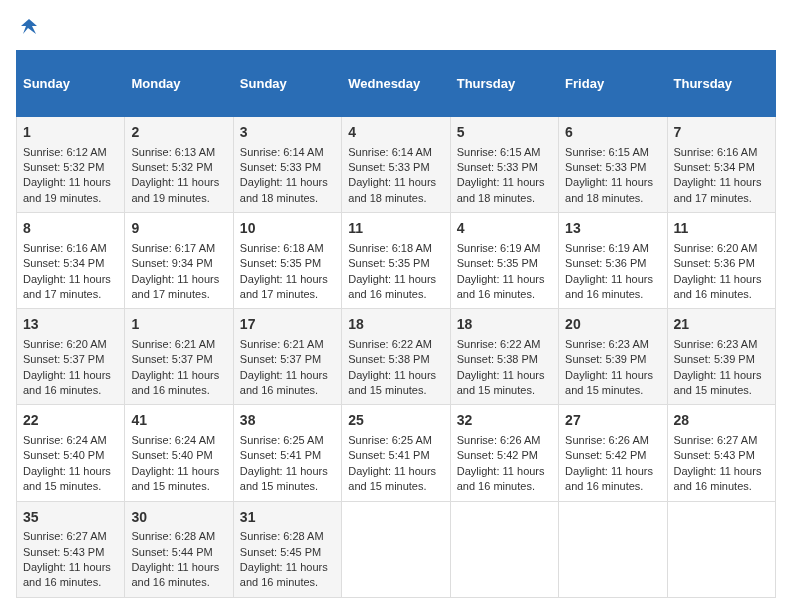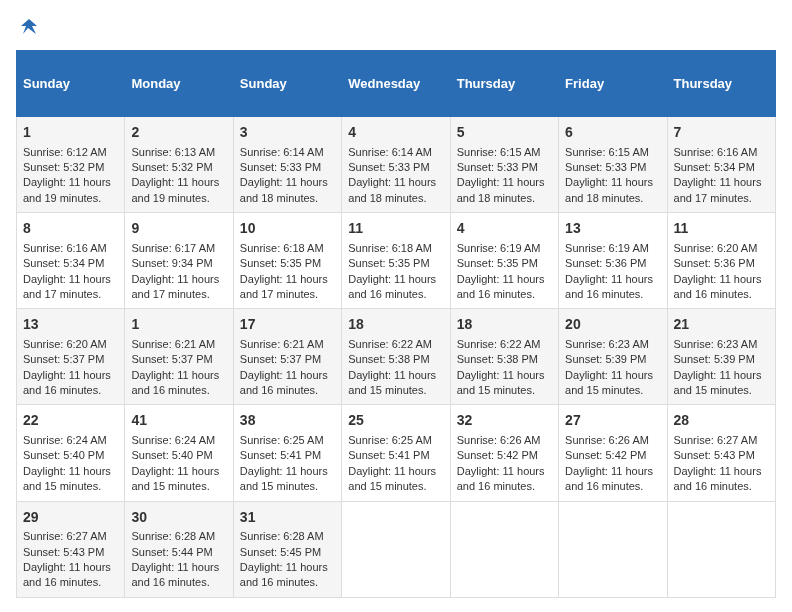--- a/index.html
+++ b/index.html
@@ -320,21 +320,21 @@
         <td>
           <span class="day-num">28</span>
           <div class="day-info" style="white-space: pre-line;">Sunrise: 6:27 AM
 Sunset: 5:43 PM
 Daylight: 11 hours
 and 16 minutes.</div>
         </td>
       </tr>
       <tr>
         <td>
-          <span class="day-num">29</span>
+          <span class="day-num">35</span>
           <div class="day-info" style="white-space: pre-line;">Sunrise: 6:27 AM
 Sunset: 5:43 PM
 Daylight: 11 hours
 and 16 minutes.</div>
         </td>
         <td>
           <span class="day-num">30</span>
           <div class="day-info" style="white-space: pre-line;">Sunrise: 6:28 AM
 Sunset: 5:44 PM
 Daylight: 11 hours

